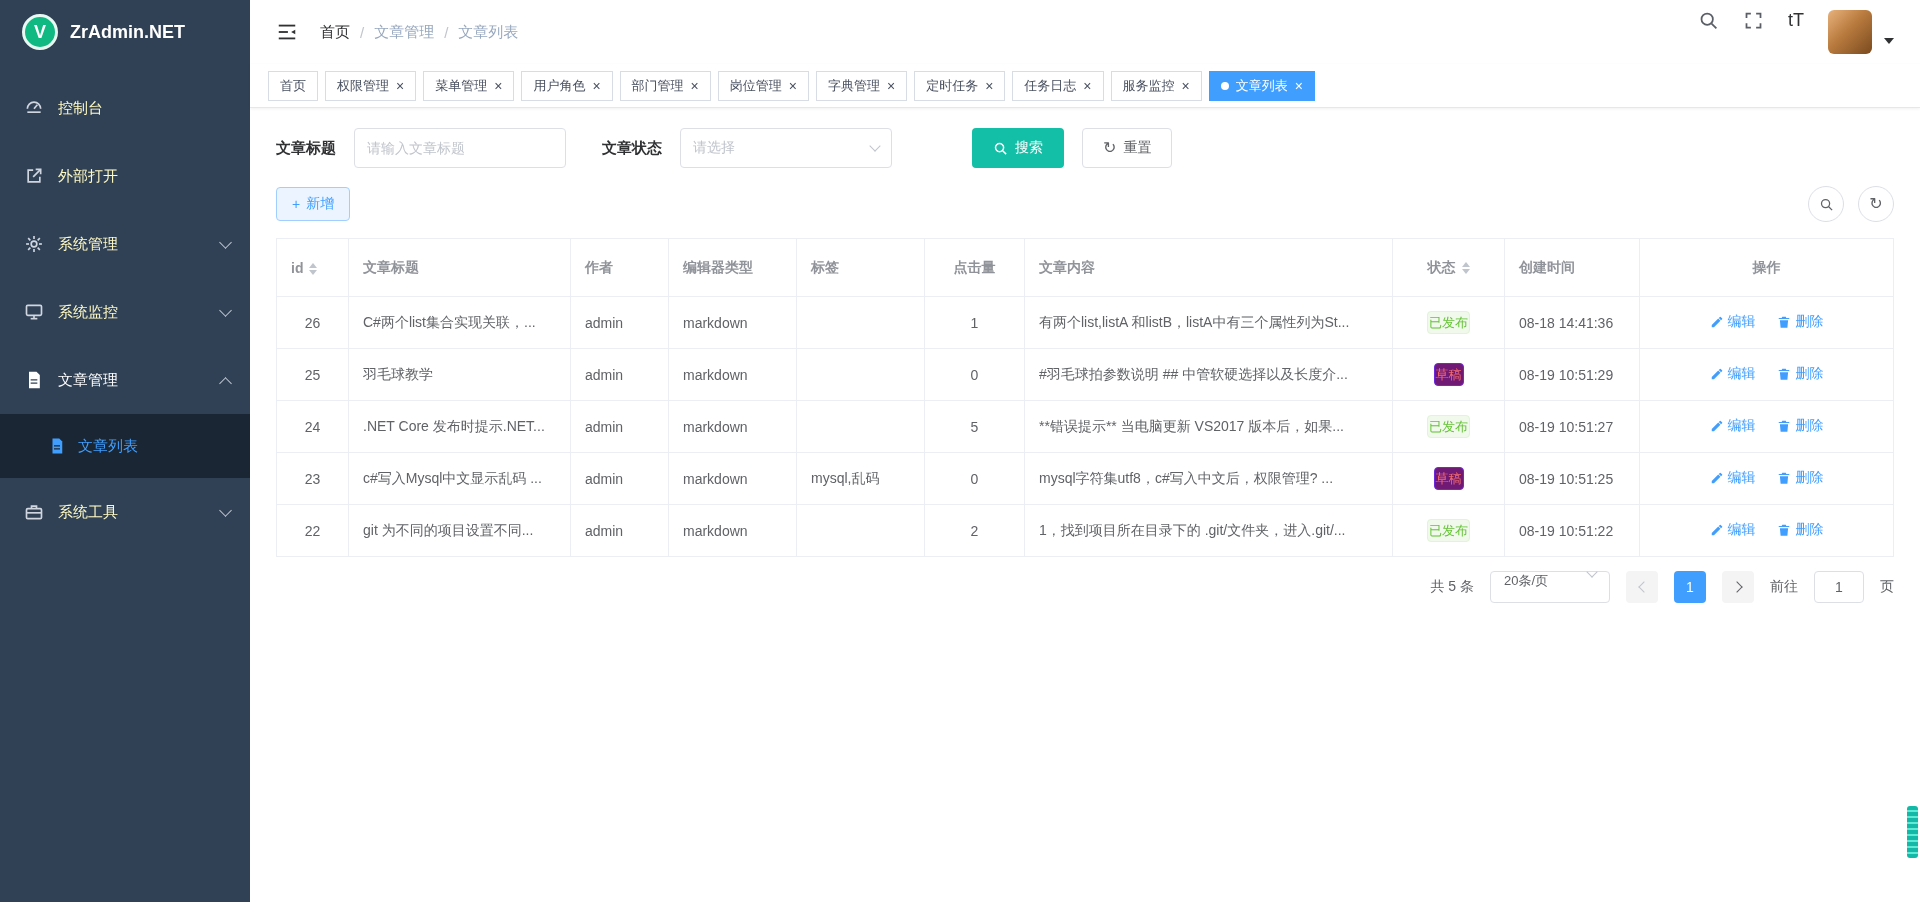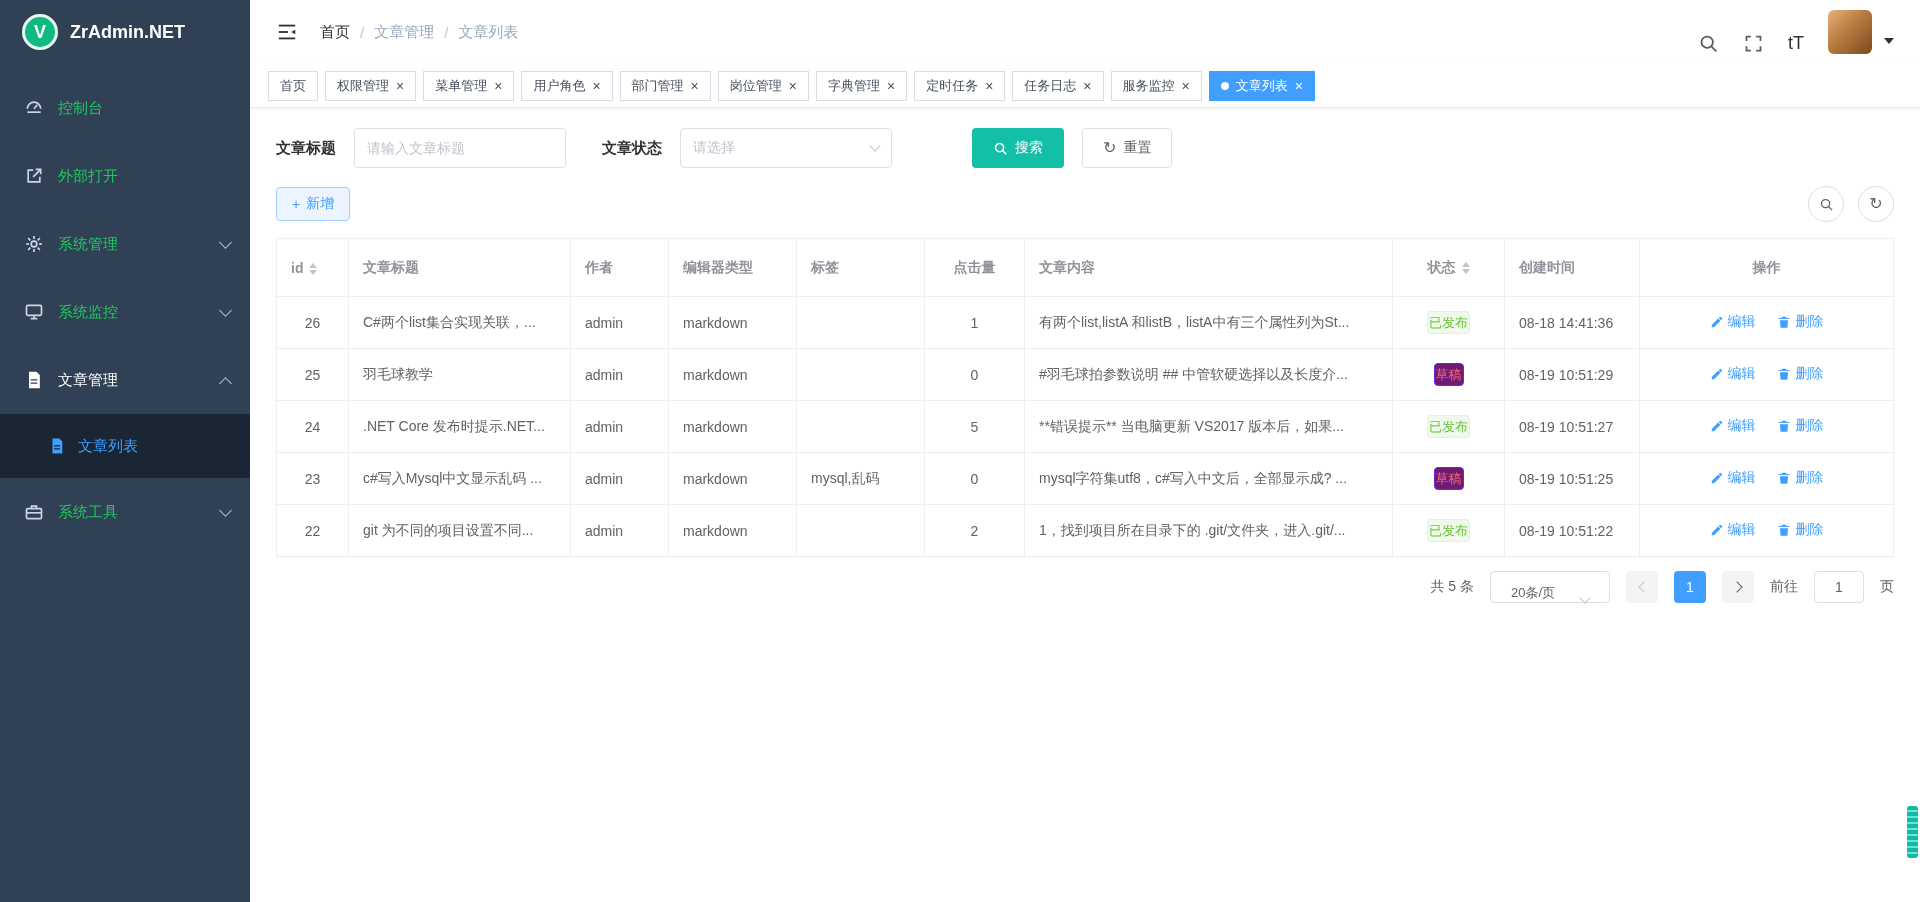--- a/index.html
+++ b/index.html
@@ -5,41 +5,41 @@
   * { box-sizing: border-box; margin: 0; padding: 0; }
   html,body { width:1920px; height:902px; overflow:hidden; }
   body { font-family:"Liberation Sans","DejaVu Sans",sans-serif; font-size:14px; color:#606266; background:#fff; position:relative; display:flex; }
 
   
   .sidebar { width:250px; height:902px; background:#304156; flex-shrink:0; display:flex; flex-direction:column; }
   .logo-row { height:64px; display:flex; align-items:center; padding-left:22px; }
   .logo-circle { width:36px; height:36px; border-radius:50%; background:#10b981; color:#fff; font-weight:bold; font-size:18px; display:flex; align-items:center; justify-content:center; border:3px solid #e8f8f2; }
   .logo-title { color:#fff; font-size:18px; font-weight:bold; margin-left:12px; }
   .menu { padding-top:10px; }
-  .menu-item { height:68px; display:flex; align-items:center; padding:0 20px 0 24px; color:#22c55e; font-size:15px; cursor:pointer; }
+  .menu-item { height:68px; display:flex; align-items:center; padding:0 20px 0 24px; color:#fef9c3; font-size:15px; cursor:pointer; }
   .menu-item .mi-icon { width:20px; height:20px; margin-right:14px; color:#cfd6e0; flex-shrink:0; }
   .menu-item svg { width:100%; height:100%; }
   .arrow { margin-left:auto; width:9px; height:9px; border-right:1.6px solid #bfc7d2; border-bottom:1.6px solid #bfc7d2; transform:rotate(45deg); margin-top:-4px; }
   .arrow.up { transform:rotate(225deg); margin-top:6px; }
   .submenu { background:#1f2d3d; }
   .submenu-item { height:64px; display:flex; align-items:center; padding-left:48px; color:#409eff; font-size:15px; cursor:pointer; background:#1a2634; }
   .submenu-item .mi-icon { width:18px; height:18px; margin-right:12px; color:#409eff; }
 
   
   .main { flex:1; display:flex; flex-direction:column; min-width:0; }
 
   
   .topbar { height:64px; background:#fff; display:flex; align-items:center; padding:0 26px; }
   .collapse-btn { width:22px; height:22px; color:#303133; cursor:pointer; margin-right:22px; }
   .collapse-btn svg { width:100%; height:100%; }
   .breadcrumb { display:flex; align-items:center; font-size:15px; }
   .crumb-first { color:#303133; }
   .crumb { color:#97a8be; }
   .crumb-sep { color:#c0c4cc; margin:0 10px; }
-  .topbar-right { margin-left:auto; display:flex; align-items:flex-end; gap:24px; }
+  .topbar-right { margin-left:auto; display:flex; align-items:flex-start; gap:24px; }
   .top-icon { width:21px; height:21px; color:#5a5e66; cursor:pointer; }
   .top-icon svg { width:100%; height:100%; }
   .font-icon { font-size:18px; color:#303133; font-weight:500; cursor:pointer; }
   .avatar { width:44px; height:44px; border-radius:6px; background:linear-gradient(135deg,#e8b27d 0%,#b97b3e 45%,#7a4a1f 100%); cursor:pointer; }
   .caret-down { width:0; height:0; border-left:5px solid transparent; border-right:5px solid transparent; border-top:6px solid #303133; margin-left:-12px; align-self:flex-end; margin-bottom:10px; cursor:pointer; }
 
   
   .tags-bar { height:44px; background:#fff; display:flex; align-items:center; padding:0 18px; gap:7px; border-bottom:1px solid #e4e7ed; box-shadow:0 1px 3px rgba(0,0,0,.06); }
   .tag { height:30px; display:inline-flex; align-items:center; gap:7px; padding:0 11px; border:1px solid #d8dce5; background:#fff; color:#495060; font-size:13px; cursor:pointer; white-space:nowrap; }
   .tag .tag-close { font-size:14px; line-height:1; color:inherit; cursor:pointer; }
@@ -82,21 +82,21 @@
   .badge { display:inline-block; padding:4px 1px; font-size:13px; border-radius:4px; line-height:1; }
   .badge.success { color:#67c23a; background:#f0f9eb; border:1px solid #e1f3d8; }
   .badge.danger { color:#f56c6c; background:#701a75; border:1px solid #6d28d9; }
   .action-link { color:#409eff; display:inline-flex; align-items:center; gap:4px; cursor:pointer; }
   .action-link + .action-link { margin-left:18px; }
   .action-link svg { width:14px; height:14px; }
 
   
   .pagination { display:flex; align-items:center; justify-content:flex-end; margin-top:14px; gap:16px; }
   .pg-total { color:#606266; }
-  .pg-size { width:120px; height:32px; border:1px solid #dcdfe6; border-radius:4px; display:flex; align-items:flex-end; padding:0 20px; color:#606266; font-size:13px; cursor:pointer;gap:7px; }
+  .pg-size { width:120px; height:32px; border:1px solid #dcdfe6; border-radius:4px; display:flex; align-items:flex-start; padding:0 13px; color:#606266; font-size:13px; cursor:pointer;gap:7px; }
   .pg-btn { width:32px; height:32px; border-radius:4px; background:#f4f4f5; display:flex; align-items:center; justify-content:center; cursor:pointer; }
   .pg-chev { width:8px; height:8px; border-right:1.6px solid; border-bottom:1.6px solid; }
   .pg-chev.left { transform:rotate(135deg); color:#c0c4cc; margin-left:3px; }
   .pg-chev.right { transform:rotate(-45deg); color:#606266; margin-right:3px; }
   .pg-page { width:32px; height:32px; border-radius:4px; background:#409eff; color:#fff; display:flex; align-items:center; justify-content:center; font-size:14px; cursor:pointer; }
   .pg-goto { color:#606266; }
   .pg-input { width:50px; height:32px; border:1px solid #dcdfe6; border-radius:4px; text-align:center; font-size:14px; color:#606266; outline:none; }
 
   
   .mini-widget { position:absolute; right:2px; top:806px; width:11px; height:52px; border-radius:3px; background:repeating-linear-gradient(180deg,#14b8a6 0 4px,#5eead4 4px 6px); cursor:pointer; }
@@ -411,21 +411,21 @@
               </span>
           </td>
         </tr>
         <tr>
           <td class="center">23</td>
           <td>c#写入Mysql中文显示乱码 ...</td>
           <td>admin</td>
           <td>markdown</td>
           <td>mysql,乱码</td>
           <td class="center">0</td>
-          <td>mysql字符集utf8，c#写入中文后，全部显示成? ...</td>
+          <td>mysql字符集utf8，c#写入中文后，权限管理? ...</td>
           <td class="center"><span class="badge danger">草稿</span></td>
           <td>08-19 10:51:25</td>
           <td class="center">
             <span class="action-link">
                 <svg viewBox="0 0 24 24" fill="currentColor">
                   <path d="M3 17.2V21h3.8L17.9 9.9l-3.8-3.8L3 17.2zM20.7 7.1a1 1 0 0 0 0-1.4l-2.4-2.4a1 1 0 0 0-1.4 0l-1.8 1.8 3.8 3.8 1.8-1.8z"></path>
                 </svg>
                 <span>编辑</span>
               </span>
             <span class="action-link">

